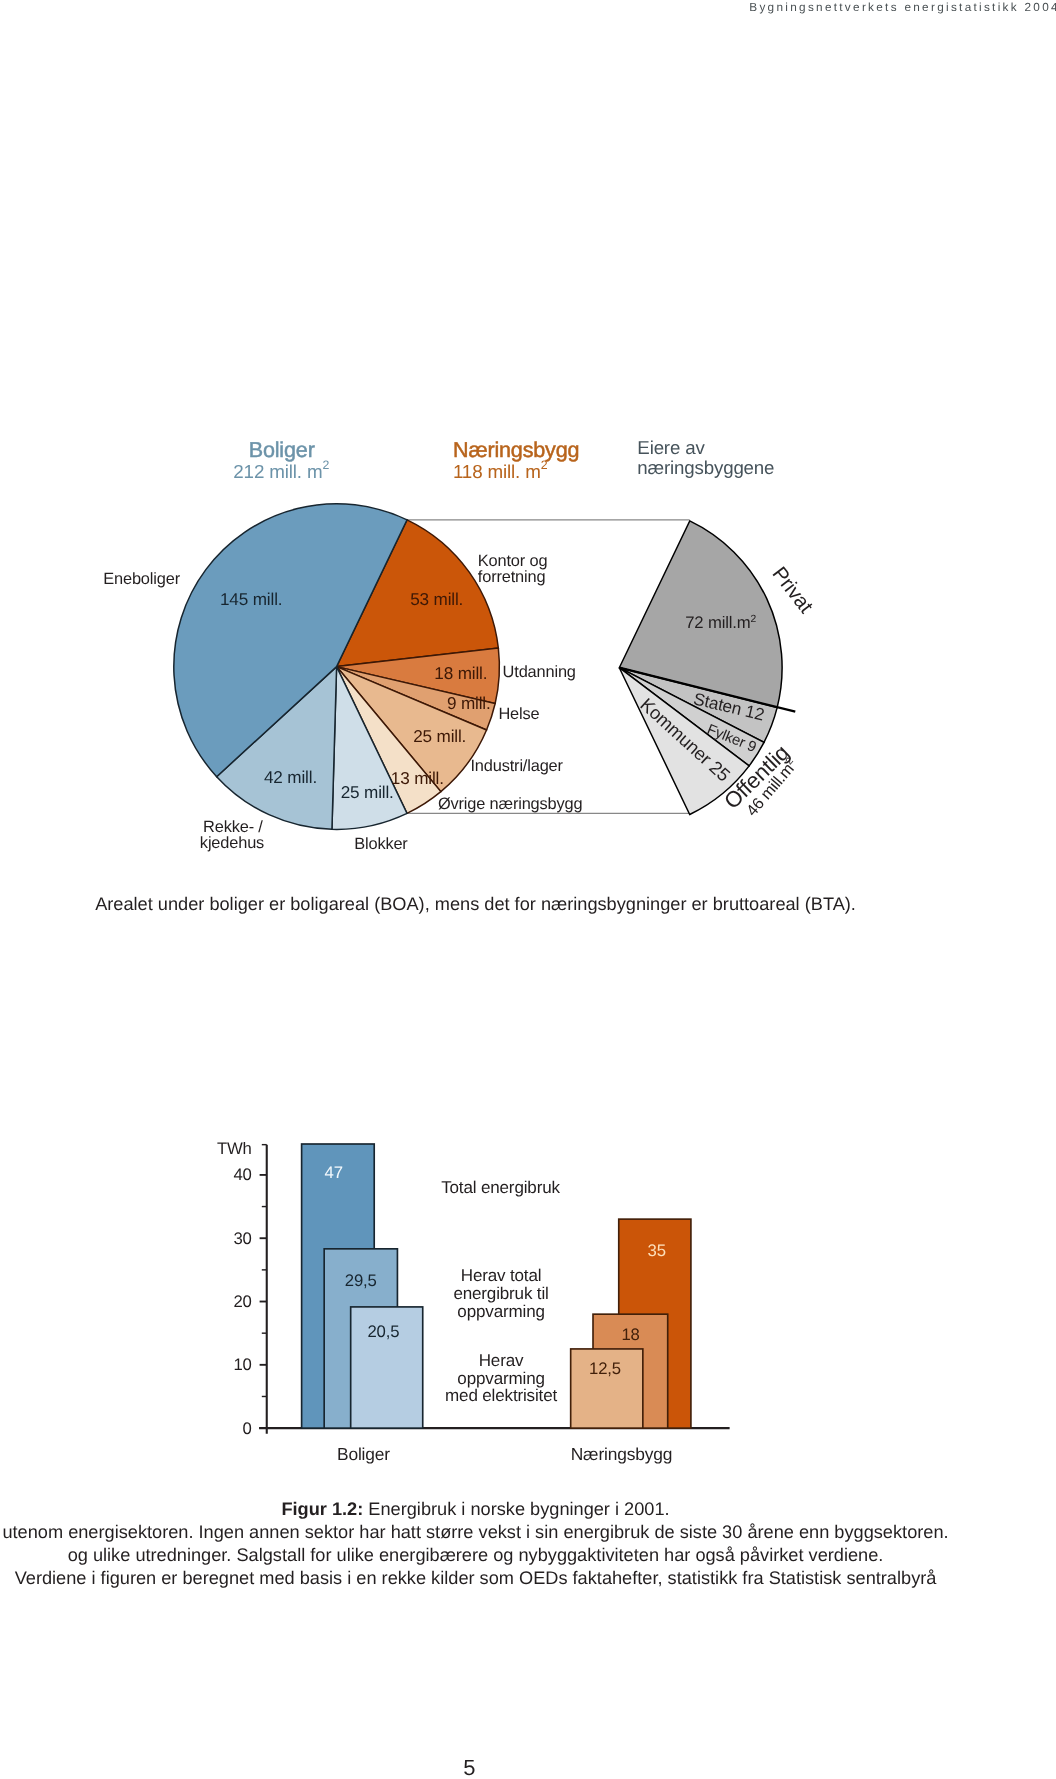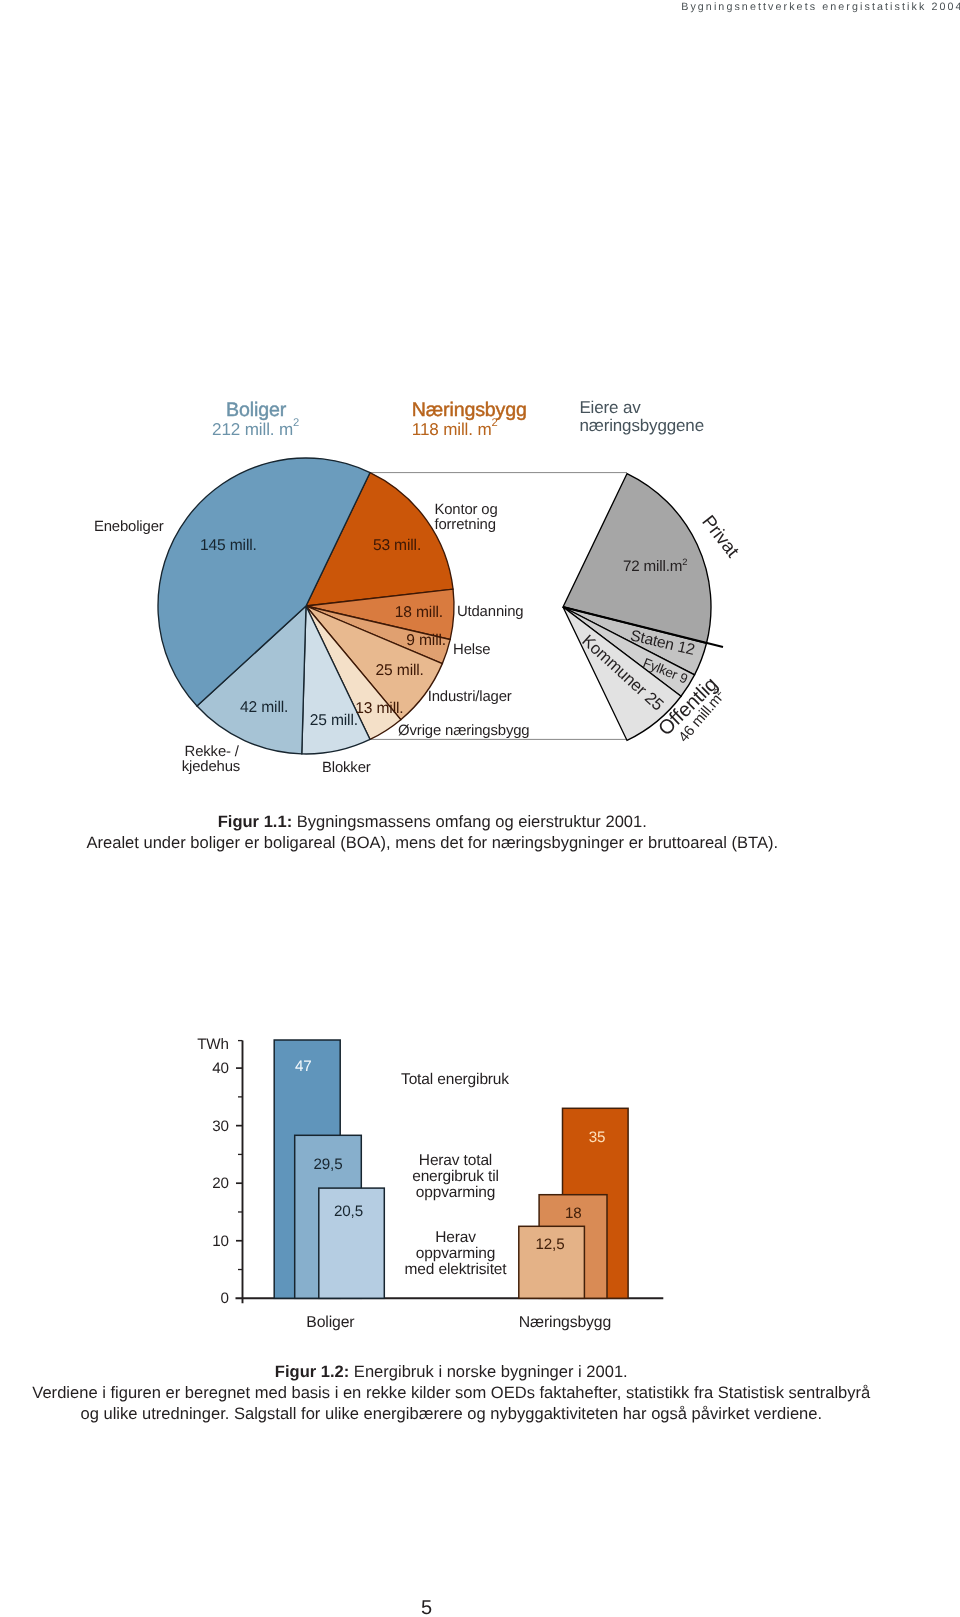--- a/index.html
+++ b/index.html
@@ -7,21 +7,21 @@
   body{width:960px;height:1617px;background:#ffffff;font-family:"Liberation Sans",sans-serif;color:#231f20;position:relative;overflow:hidden;
        -webkit-font-smoothing:antialiased;text-rendering:geometricPrecision;}
   .page{position:absolute;inset:0;}
   #runhead{position:absolute;left:681.2px;top:2.0px;font-size:10.7px;letter-spacing:2.09px;color:#4a5154;white-space:nowrap;line-height:1;}
   #fig1{position:absolute;left:0;top:0;width:960px;height:820px;}
   #fig2{position:absolute;left:0;top:990px;width:960px;height:360px;}
   .cap{position:absolute;left:0;width:864.6px;text-align:center;font-size:16.55px;line-height:21.0px;color:#231f20;}
   .cap sup{font-size:9.3px;vertical-align:baseline;position:relative;top:-5.6px;line-height:0;}
   svg text{letter-spacing:-0.15px;}
   #cap1{top:811.3px;}
-  #cap2{top:1361.4px;padding-left:19px;}
+  #cap2{top:1361.4px;}
   .cap b{font-weight:bold;}
   #pageno{position:absolute;left:0;top:1598px;width:853.2px;text-align:center;font-size:20px;line-height:20px;color:#231f20;}
   svg{display:block;}
 </style>
 </head>
 <body>
 
 <div class="page">
 
   <div id="runhead">Bygningsnettverkets energistatistikk 2004</div>
@@ -87,21 +87,20 @@
         <text x="701.3" y="521.4" font-size="18.7px" fill="#231f20" transform="rotate(52.2 701.3 521.4)">Privat</text>
         <text x="629.6" y="640" font-size="15.6px" fill="#231f20" transform="rotate(13.3 629.6 640)">Staten 12</text>
         <text x="641.9" y="666.3" font-size="13.5px" fill="#231f20" transform="rotate(22 641.9 666.3)">Fylker 9</text>
         <text x="580.9" y="642" font-size="16.7px" fill="#231f20" transform="rotate(42.3 580.9 642)">Kommuner 25</text>
         <text x="666.3" y="736.7" font-size="20.1px" fill="#231f20" transform="rotate(-44.3 666.3 736.7)">Offentlig</text>
         <text x="685.1" y="743" font-size="14.7px" fill="#231f20" transform="rotate(-49.6 685.1 743)">46 mill.m<tspan dy="-5.4" font-size="9.2px">2</tspan></text>
       </g>
     </svg>
 
   <div class="cap" id="cap1">
-      <div><b>Figur 1.1:</b> Bygningsmassens omfang og eierstruktur 2001.</div>
       <div>Arealet under boliger er boligareal (BOA), mens det for næringsbygninger er bruttoareal (BTA).</div>
     </div>
 
   <svg id="fig2" viewBox="0 0 960 360">
       <g>
         <line x1="242.5" y1="50.59999999999991" x2="242.5" y2="313.29999999999995" stroke="#231f20" stroke-width="1.9"></line>
         <line x1="235.5" y1="308.29999999999995" x2="663.3" y2="308.29999999999995" stroke="#231f20" stroke-width="2.1"></line>
         <line x1="238" y1="279.525" x2="242.5" y2="279.525" stroke="#231f20" stroke-width="1.3"></line>
         <line x1="236" y1="250.74999999999994" x2="242.5" y2="250.74999999999994" stroke="#231f20" stroke-width="1.7"></line>
         <line x1="238" y1="221.97499999999997" x2="242.5" y2="221.97499999999997" stroke="#231f20" stroke-width="1.3"></line>
@@ -142,18 +141,19 @@
         <text x="455.5" y="190.7" font-size="15.5px" fill="#231f20" text-anchor="middle">energibruk til</text>
         <text x="455.5" y="206.9" font-size="15.5px" fill="#231f20" text-anchor="middle">oppvarming</text>
         <text x="455.5" y="252.20000000000005" font-size="15.5px" fill="#231f20" text-anchor="middle">Herav</text>
         <text x="455.5" y="268.1" font-size="15.5px" fill="#231f20" text-anchor="middle">oppvarming</text>
         <text x="455.5" y="284.00000000000006" font-size="15.5px" fill="#231f20" text-anchor="middle">med elektrisitet</text>
       </g>
     </svg>
 
   <div class="cap" id="cap2">
       <div><b>Figur 1.2:</b> Energibruk i norske bygninger i 2001.</div>
+      <div>utenom energisektoren. Ingen annen sektor har hatt større vekst i sin energibruk de siste 30 årene enn byggsektoren.</div>
+      <div>og ulike utredninger. Salgstall for ulike energibærere og nybyggaktiviteten har også påvirket verdiene.</div>
       <div>Verdiene i figuren er beregnet med basis i en rekke kilder som OEDs faktahefter, statistikk fra Statistisk sentralbyrå</div>
-      <div>og ulike utredninger. Salgstall for ulike energibærere og nybyggaktiviteten har også påvirket verdiene.</div>
     </div>
 
   <div id="pageno">5</div>
 </div>
 
 </body></html>

